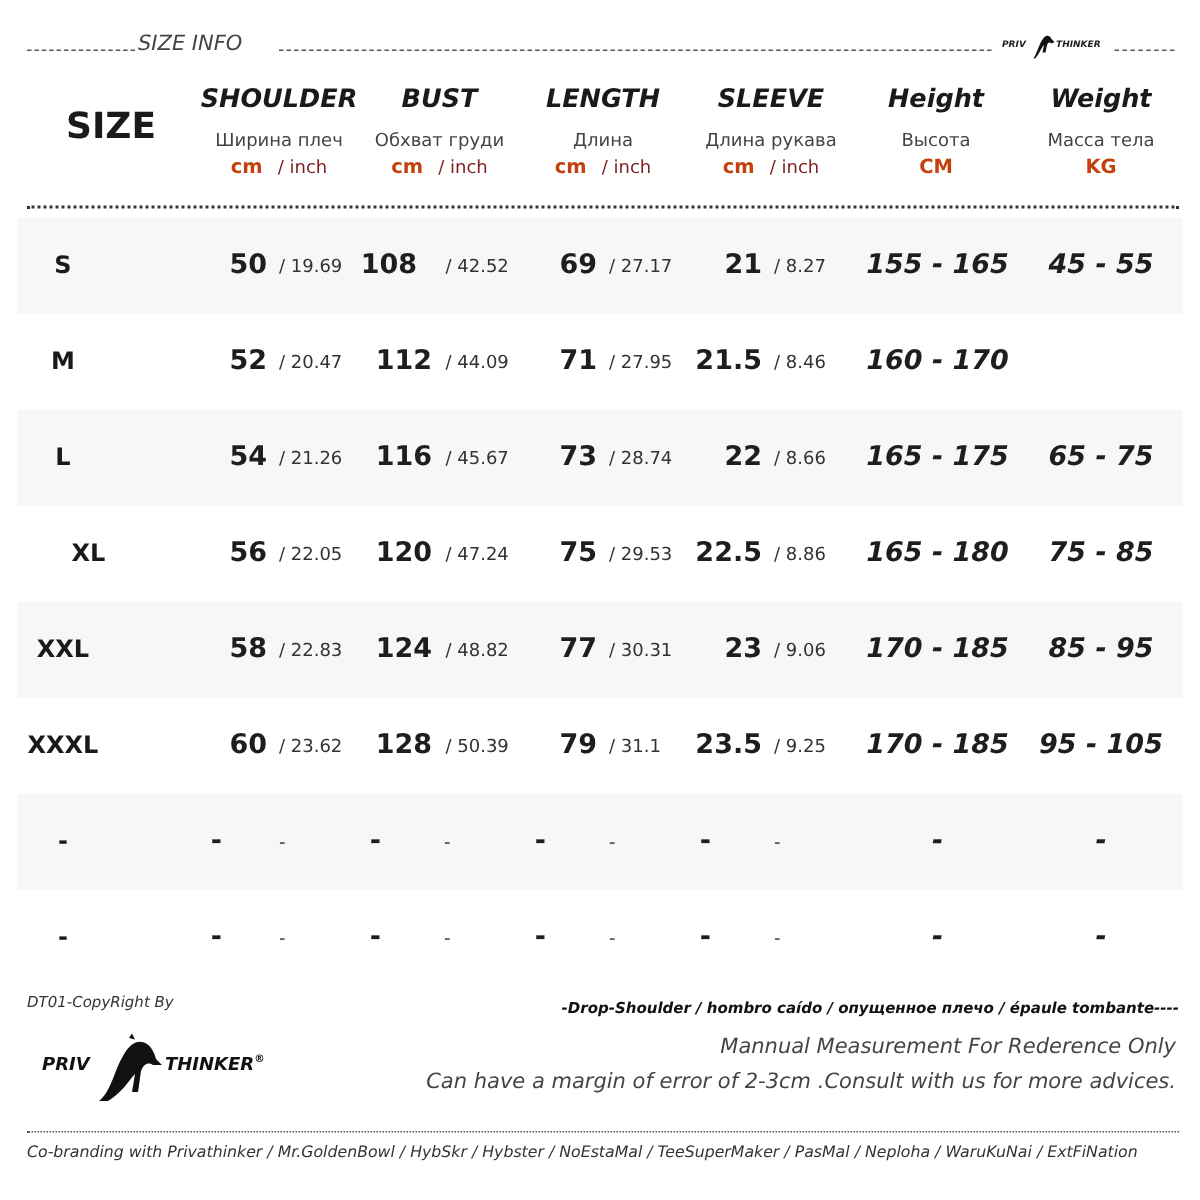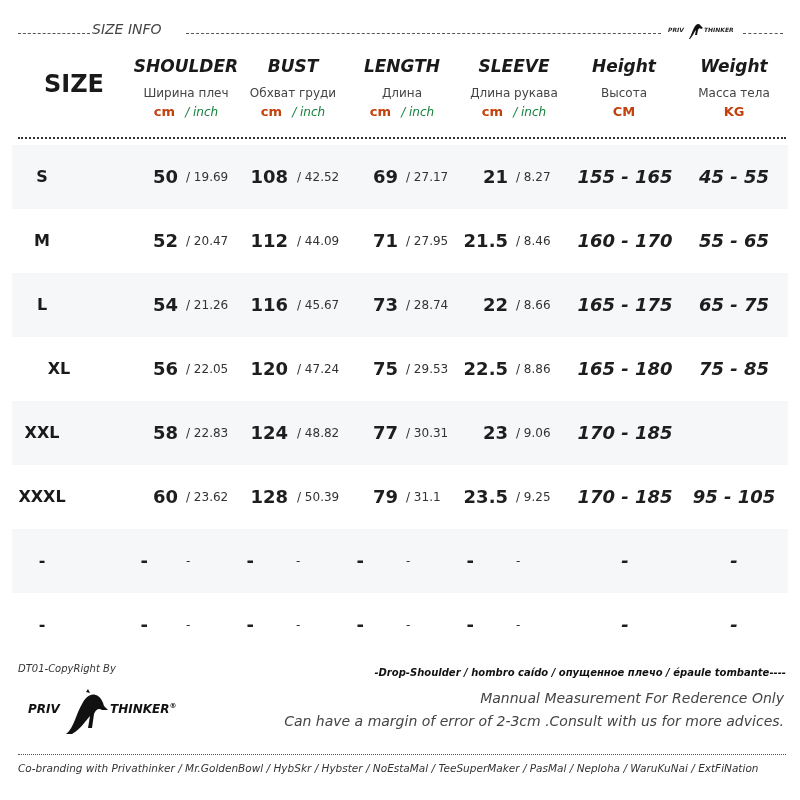--- a/index.html
+++ b/index.html
@@ -16,21 +16,21 @@
   .mini-logo .l1 { left: 0; }
   .mini-logo .l2 { left: 36px; }
 
   .header { position: absolute; left: 0; top: 50px; width: 800px; height: 84px; }
   .size-head { position: absolute; left: 44px; top: 20px; font-size: 24px; font-weight: bold; color: #1a1a1a; text-align: center; }
   .col-h { position: absolute; top: 6px; text-align: center; }
   .col-h .en { font-size: 17px; font-weight: bold; font-style: italic; color: #1a1a1a; white-space: nowrap; }
   .col-h .ru { font-size: 12px; color: #444; margin-top: 10px; white-space: nowrap; }
   .col-h .unit { font-size: 12px; margin-top: 4px; white-space: nowrap; }
   .col-h .unit b { font-size: 13px; font-weight: bold; color: #c2410c; margin-right: 10px; }
-  .col-h .unit span { color: #15803d; font-style: italic; }
+  .col-h .unit span { color: #7f1d1d; }
 
   .dots-sep { position: absolute; left: 18px; width: 768px; height: 2px; border-top: 2px dotted #333; }
 
   .rows { position: absolute; left: 12px; top: 145px; width: 776px; }
   .row { position: relative; height: 64px; }
   .row.shade { background: #f6f7f9; }
   .cell { position: absolute; top: 0; height: 64px; line-height: 64px; white-space: nowrap; }
   .sz { font-size: 16px; font-weight: bold; color: #1a1a1a; text-align: center; width: 60px; left: 0; }
   .num { font-size: 18px; font-weight: bold; color: #1e1e1e; text-align: right; }
   .inch { font-size: 12px; color: #333; }
@@ -100,41 +100,40 @@
 </div>
 
 <div class="dots-sep" style="top:137px;"></div>
 
 <div class="rows">
 
   <div class="row shade">
     <div class="cell sz" style="left:0;width:60px;">S</div>
     <div class="cell num" style="left:120px;width:46px;">50</div>
     <div class="cell inch" style="left:174px;">/ 19.69</div>
-    <div class="cell num" style="left:230px;width:46px;text-align:right;">108</div>
+    <div class="cell num" style="left:220px;width:46px;text-align:right;">108</div>
     <div class="cell inch" style="left:285px;">/ 42.52</div>
     <div class="cell num" style="left:340px;width:46px;">69</div>
     <div class="cell inch" style="left:394px;">/ 27.17</div>
     <div class="cell num" style="left:450px;width:46px;">21</div>
     <div class="cell inch" style="left:504px;">/ 8.27</div>
     <div class="cell rng" style="left:558px;width:110px;">155 - 165</div>
     <div class="cell rng" style="left:670px;width:104px;">45 - 55</div>
   </div>
   <div class="row">
     <div class="cell sz" style="left:0;width:60px;">M</div>
     <div class="cell num" style="left:120px;width:46px;">52</div>
     <div class="cell inch" style="left:174px;">/ 20.47</div>
     <div class="cell num" style="left:230px;width:46px;">112</div>
     <div class="cell inch" style="left:285px;">/ 44.09</div>
     <div class="cell num" style="left:340px;width:46px;">71</div>
     <div class="cell inch" style="left:394px;">/ 27.95</div>
     <div class="cell num" style="left:450px;width:46px;">21.5</div>
     <div class="cell inch" style="left:504px;">/ 8.46</div>
     <div class="cell rng" style="left:558px;width:110px;">160 - 170</div>
-    <div class="cell rng" style="left:670px;width:104px;">55 - 65</div>
   </div>
   <div class="row shade">
     <div class="cell sz" style="left:0;width:60px;">L</div>
     <div class="cell num" style="left:120px;width:46px;">54</div>
     <div class="cell inch" style="left:174px;">/ 21.26</div>
     <div class="cell num" style="left:230px;width:46px;">116</div>
     <div class="cell inch" style="left:285px;">/ 45.67</div>
     <div class="cell num" style="left:340px;width:46px;">73</div>
     <div class="cell inch" style="left:394px;">/ 28.74</div>
     <div class="cell num" style="left:450px;width:46px;">22</div>
@@ -159,20 +158,21 @@
     <div class="cell sz" style="left:0;width:60px;">XXL</div>
     <div class="cell num" style="left:120px;width:46px;">58</div>
     <div class="cell inch" style="left:174px;">/ 22.83</div>
     <div class="cell num" style="left:230px;width:46px;">124</div>
     <div class="cell inch" style="left:285px;">/ 48.82</div>
     <div class="cell num" style="left:340px;width:46px;">77</div>
     <div class="cell inch" style="left:394px;">/ 30.31</div>
     <div class="cell num" style="left:450px;width:46px;">23</div>
     <div class="cell inch" style="left:504px;">/ 9.06</div>
     <div class="cell rng" style="left:558px;width:110px;">170 - 185</div>
+    <div class="cell rng" style="left:670px;width:104px;">85 - 95</div>
   </div>
   <div class="row">
     <div class="cell sz" style="left:0;width:60px;">XXXL</div>
     <div class="cell num" style="left:120px;width:46px;">60</div>
     <div class="cell inch" style="left:174px;">/ 23.62</div>
     <div class="cell num" style="left:230px;width:46px;">128</div>
     <div class="cell inch" style="left:285px;">/ 50.39</div>
     <div class="cell num" style="left:340px;width:46px;">79</div>
     <div class="cell inch" style="left:394px;">/ 31.1</div>
     <div class="cell num" style="left:450px;width:46px;">23.5</div>

